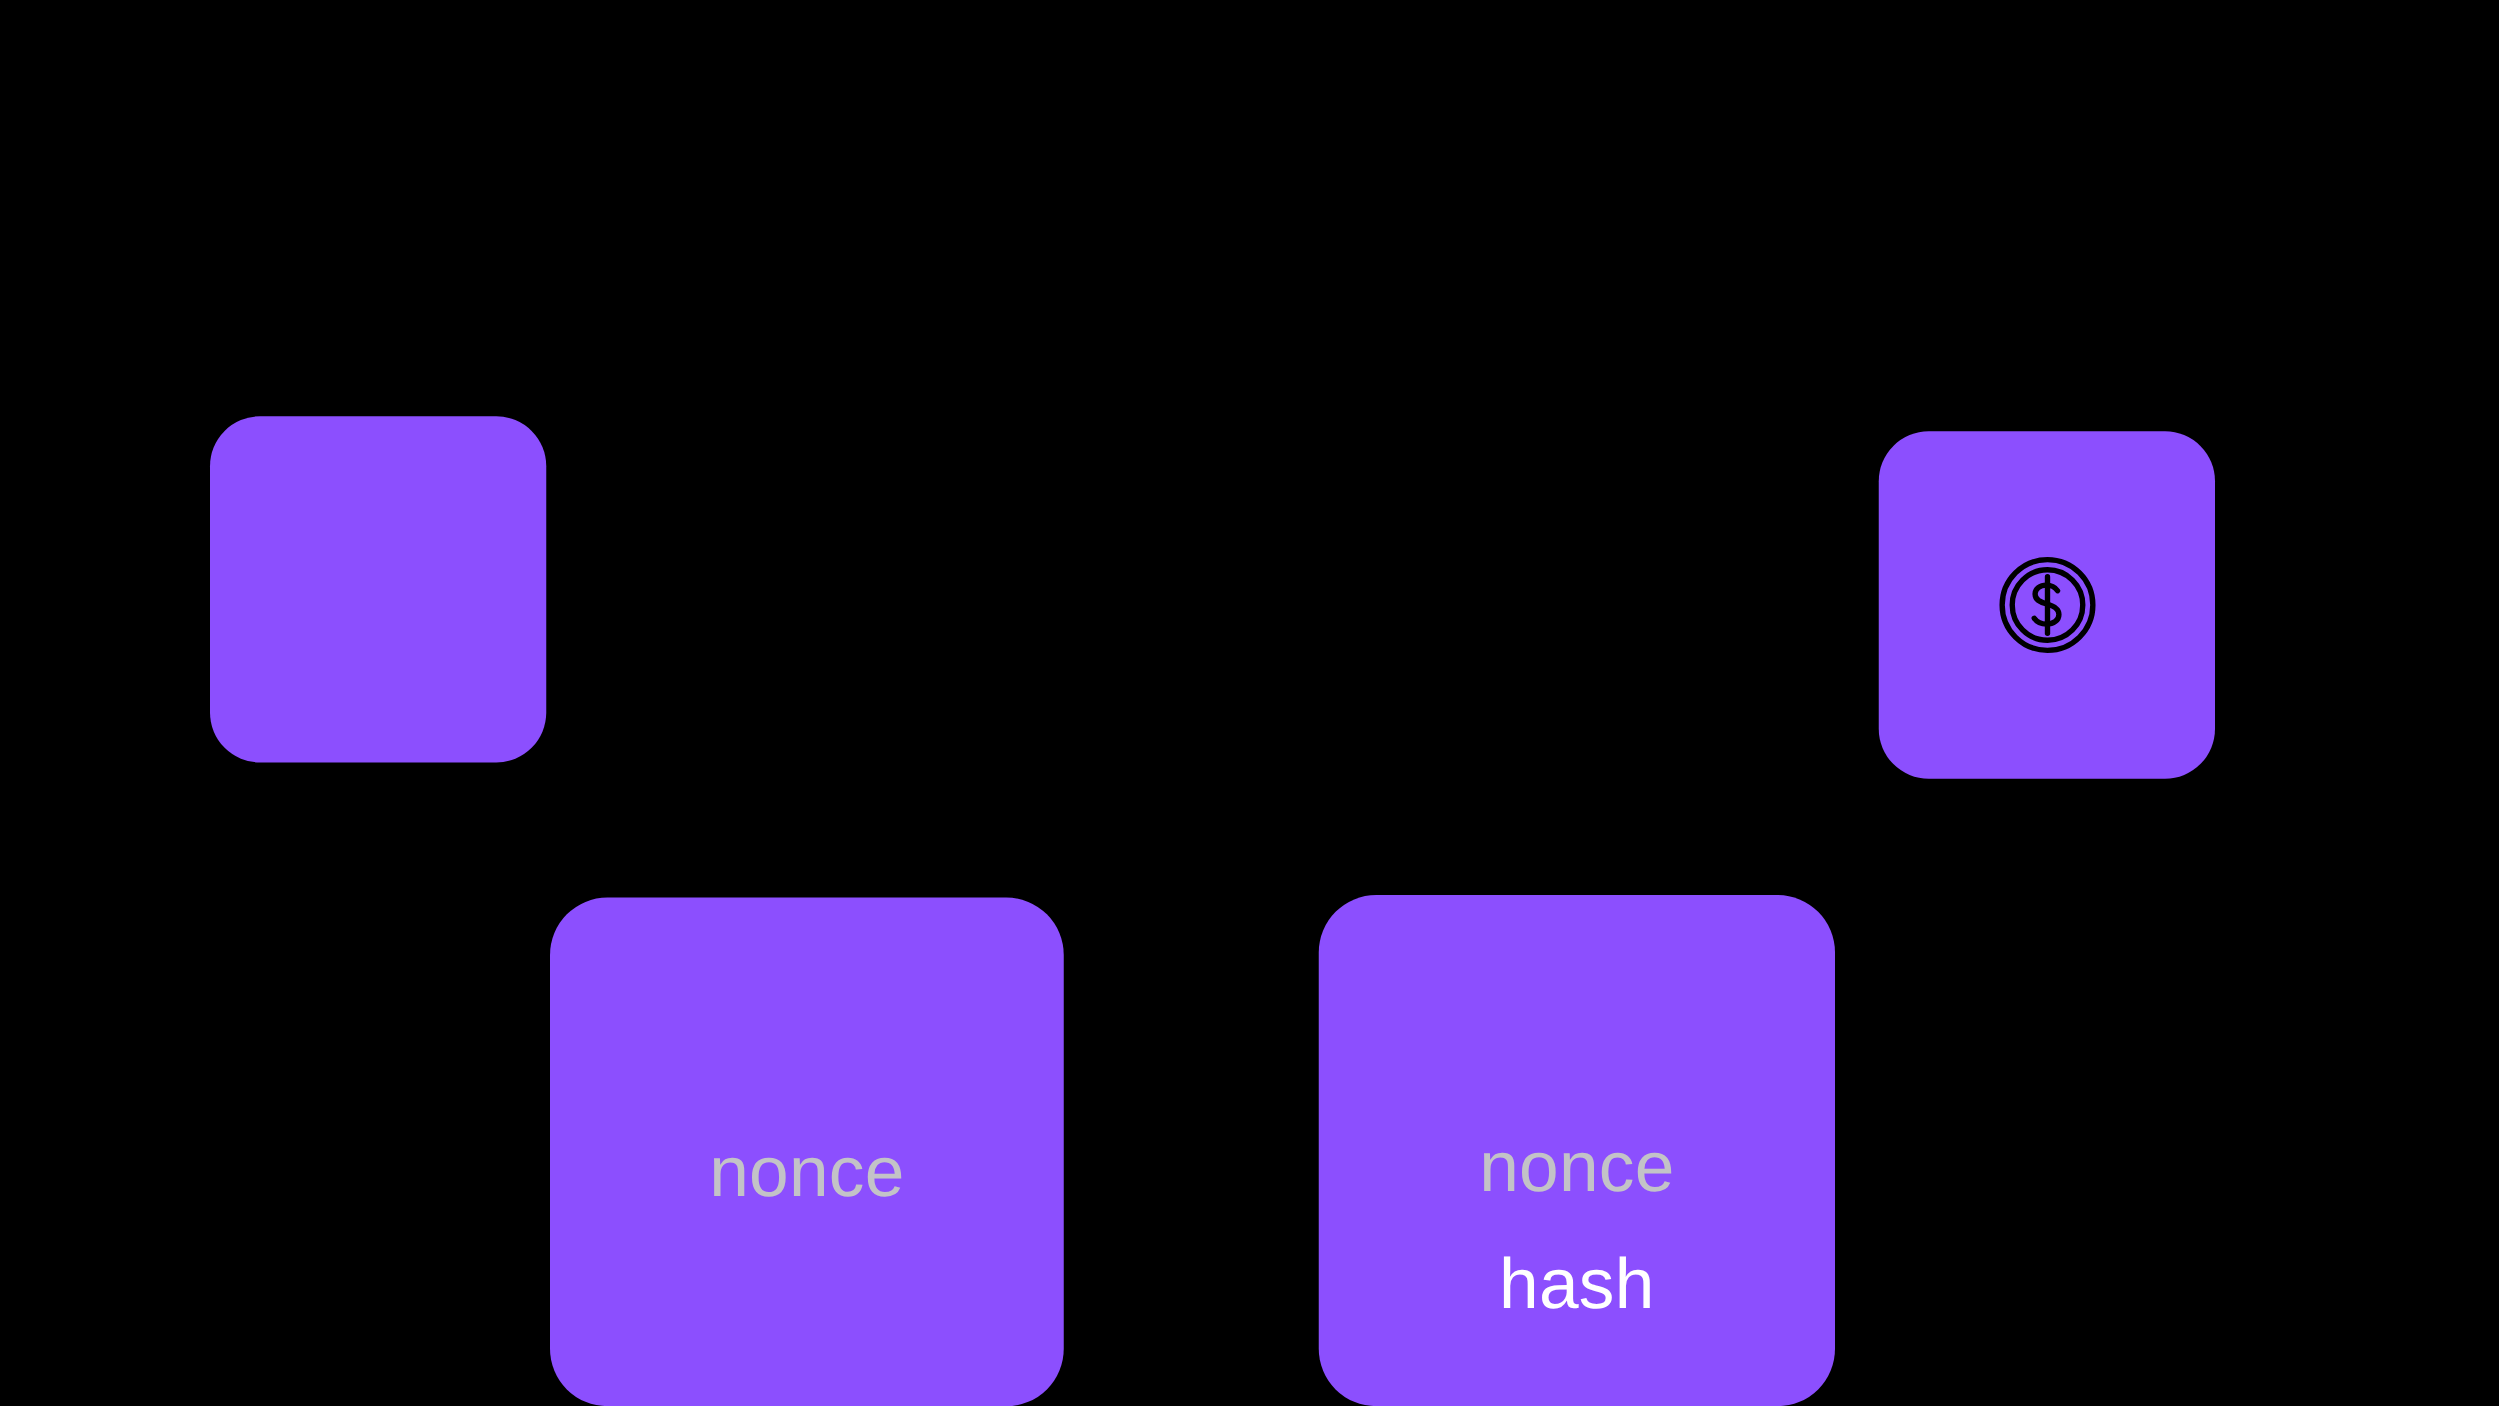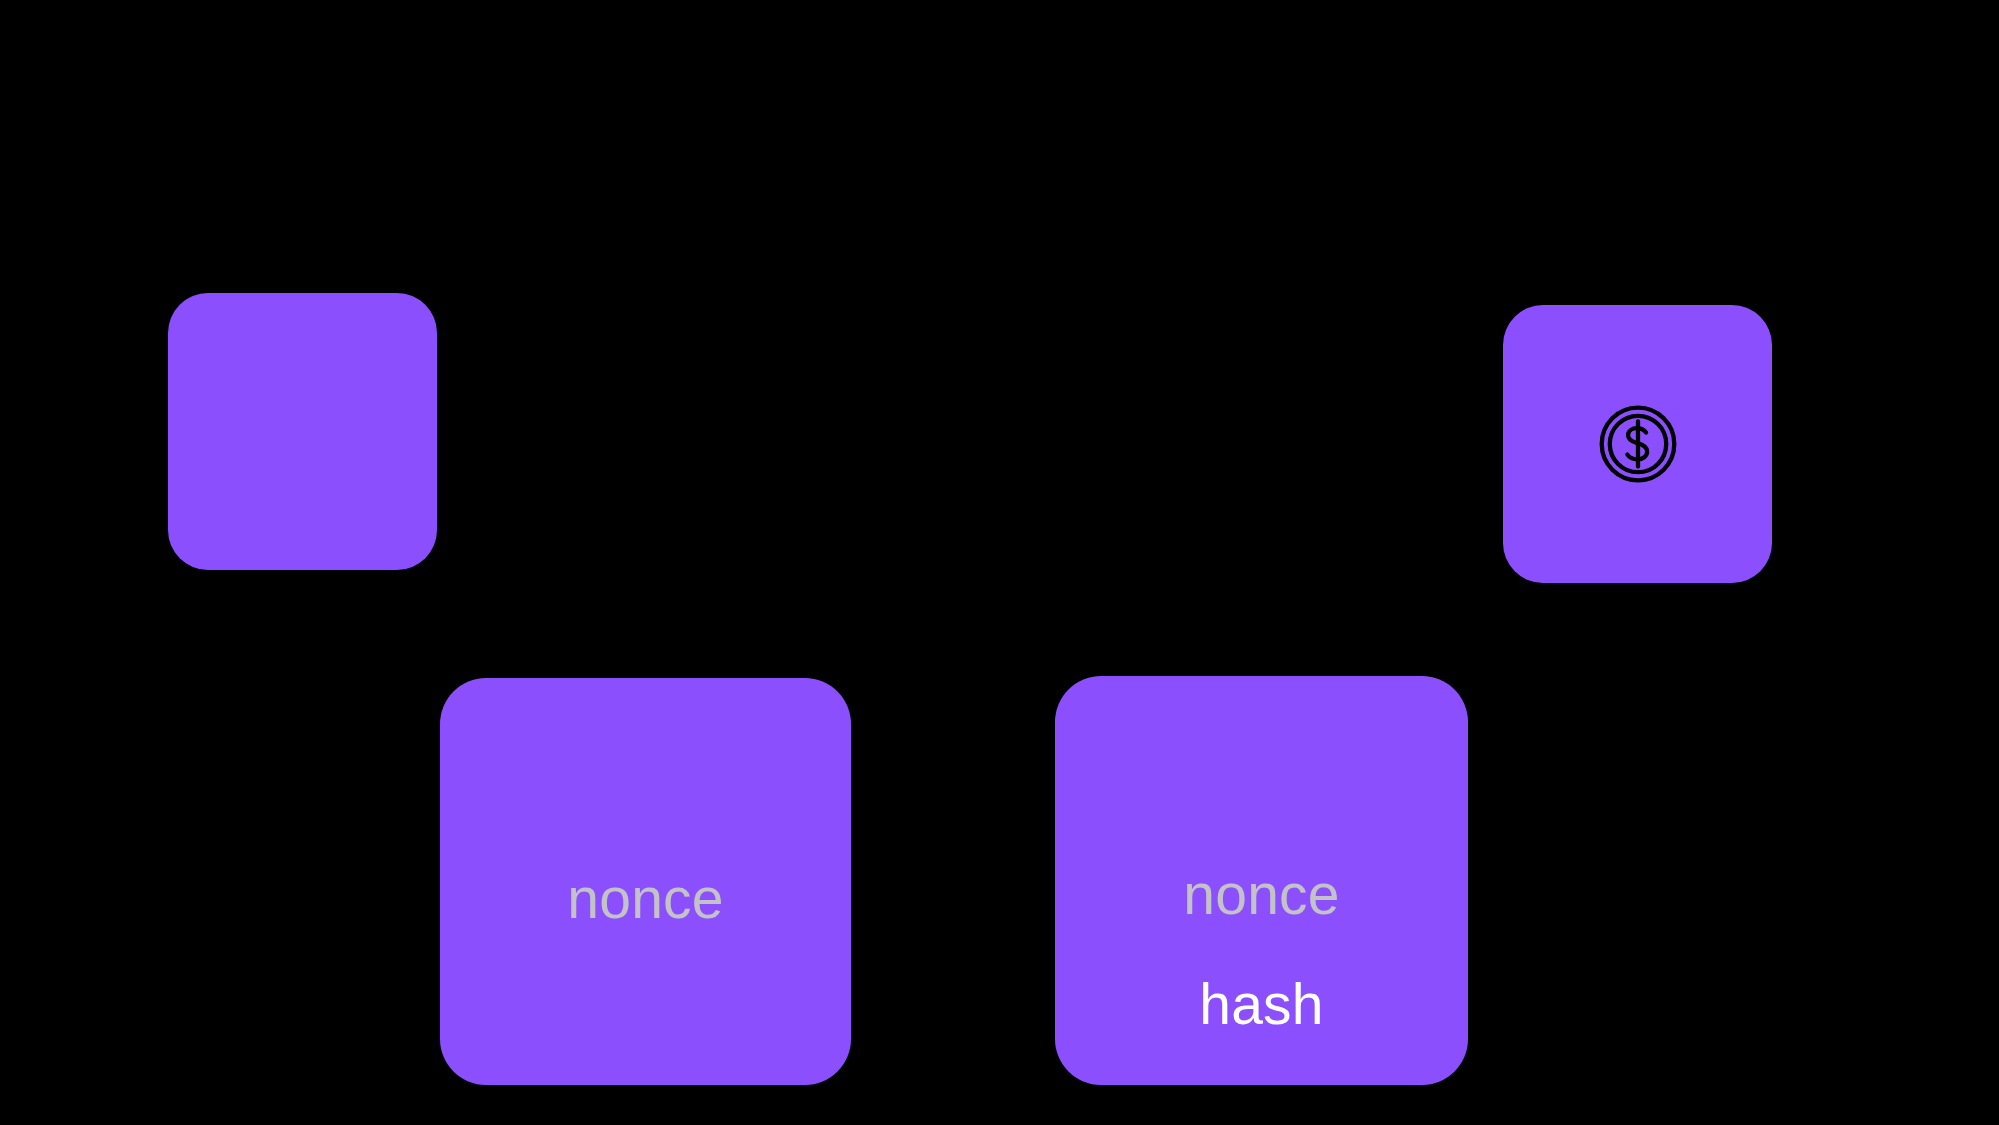--- a/index.html
+++ b/index.html
@@ -20,20 +20,21 @@
   }
   .card {
     position: absolute;
     background: #8c4ffe;
     border-radius: 42px;
     box-sizing: border-box;
     display: flex;
     flex-direction: column;
     align-items: center;
     justify-content: center;
+    margin-top: 40px;
   }
   
   #card-empty {
     left: 168px;
     top: 293px;
     width: 269px;
     height: 277px;
     border-radius: 40px;
   }
   #card-coin {
@@ -90,21 +91,21 @@
   #card-nonce-hash .label-nonce {
     position: absolute;
     left: 0;
     right: 0;
     top: 190px;
   }
   #card-nonce-hash .label-hash {
     position: absolute;
     left: 0;
     right: 0;
-    top: 300px;
+    top: 283px;
   }
 </style>
 </head>
 <body>
 
 <div id="canvas">
 
   <div class="card" id="card-empty"></div>
 
   <div class="card" id="card-coin">

